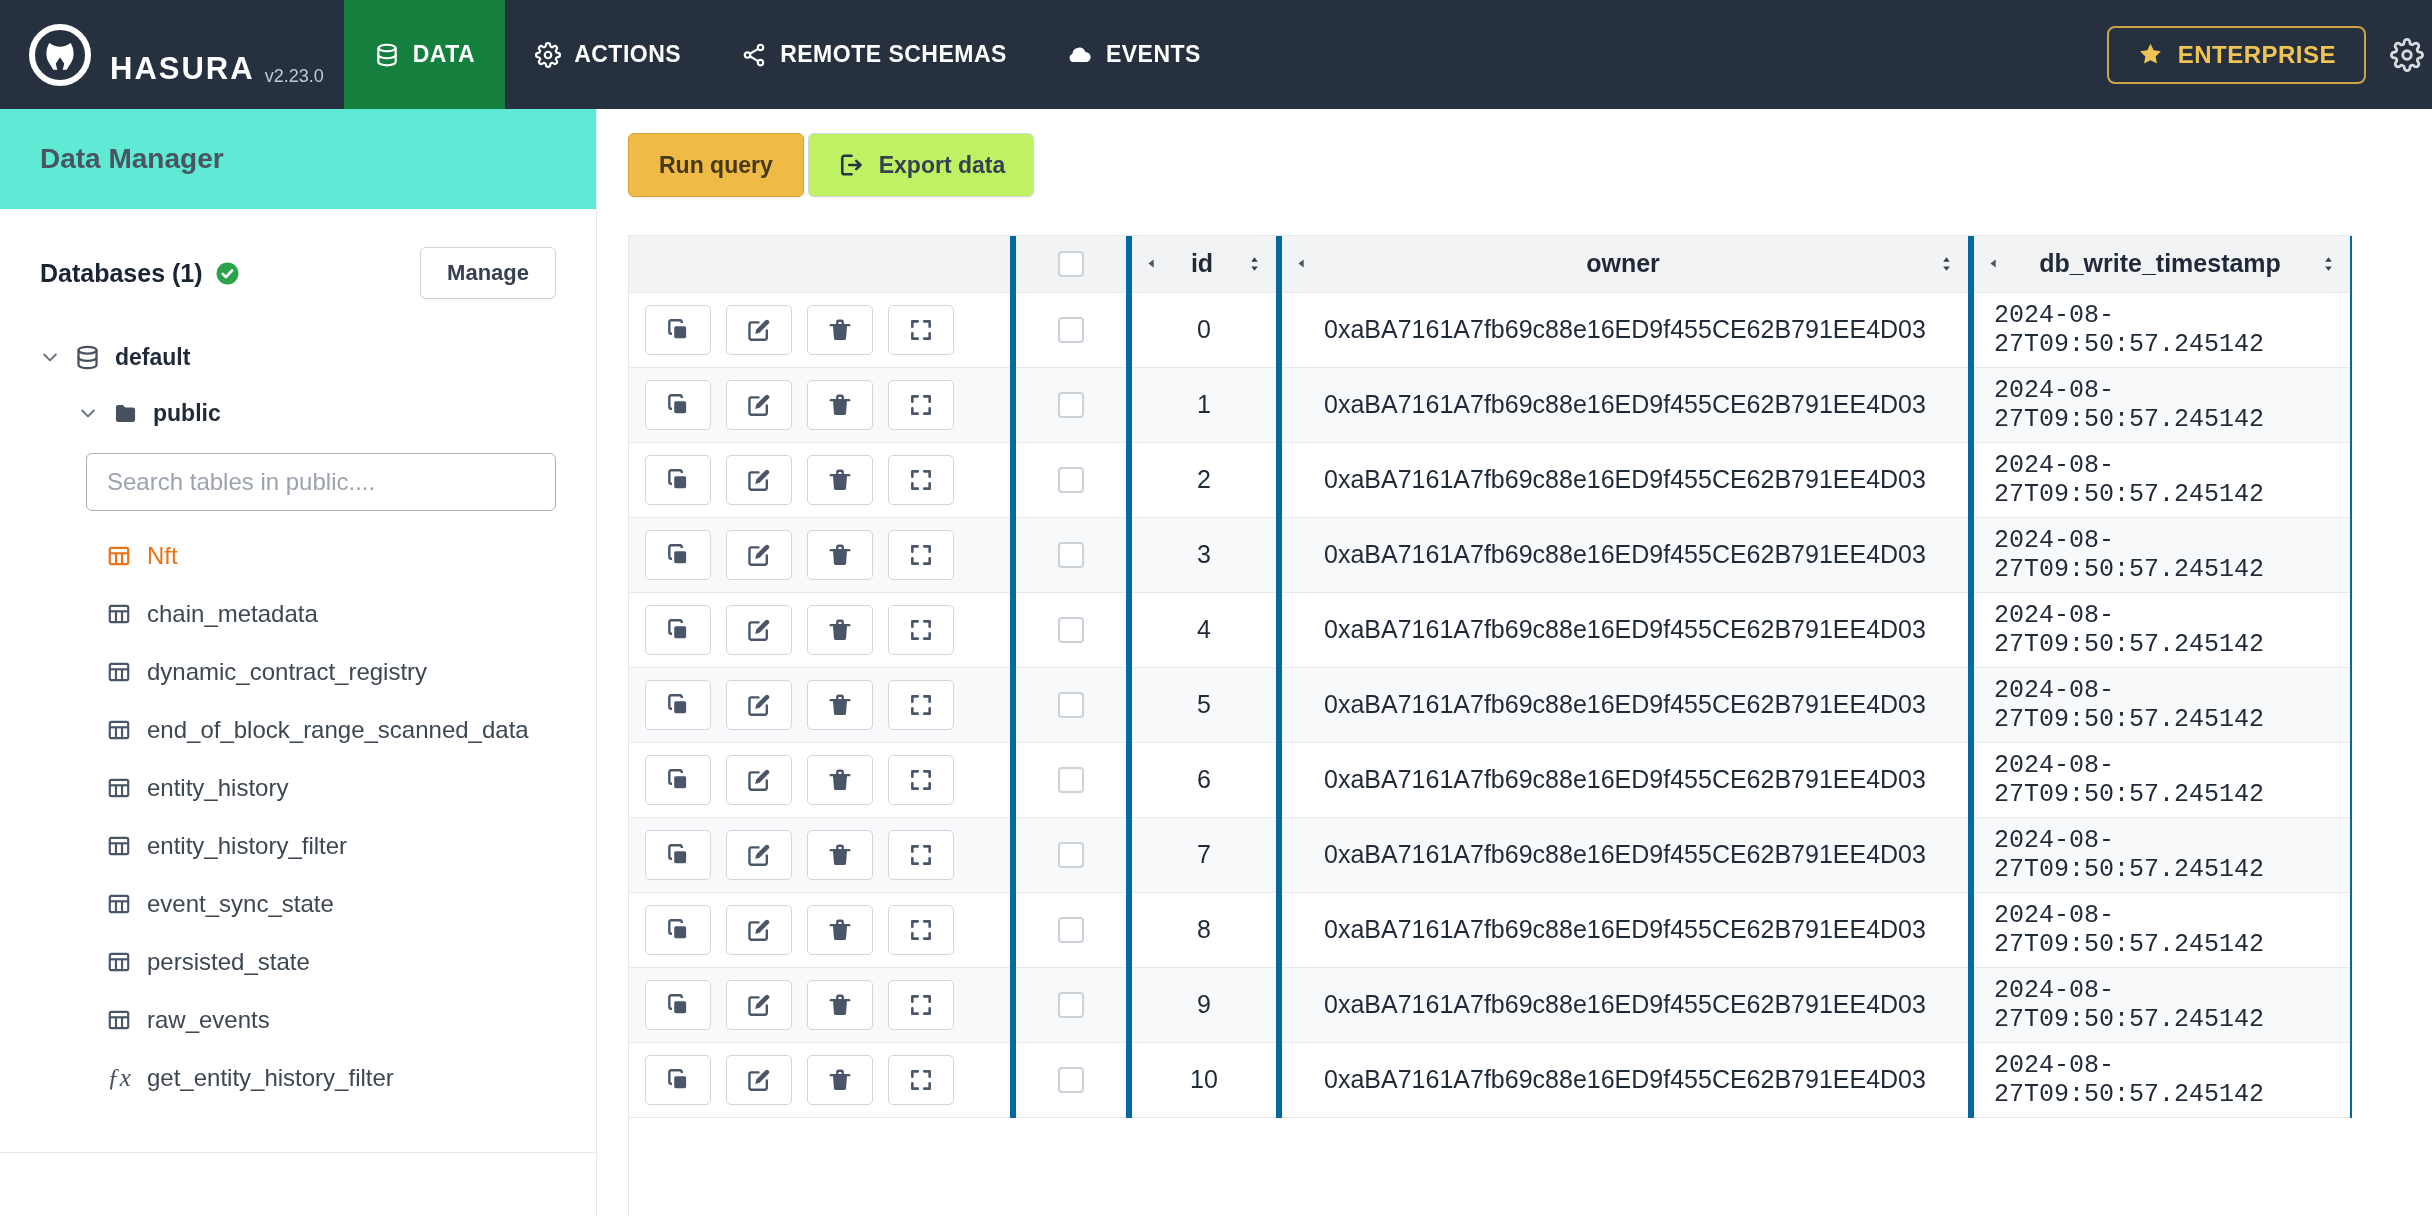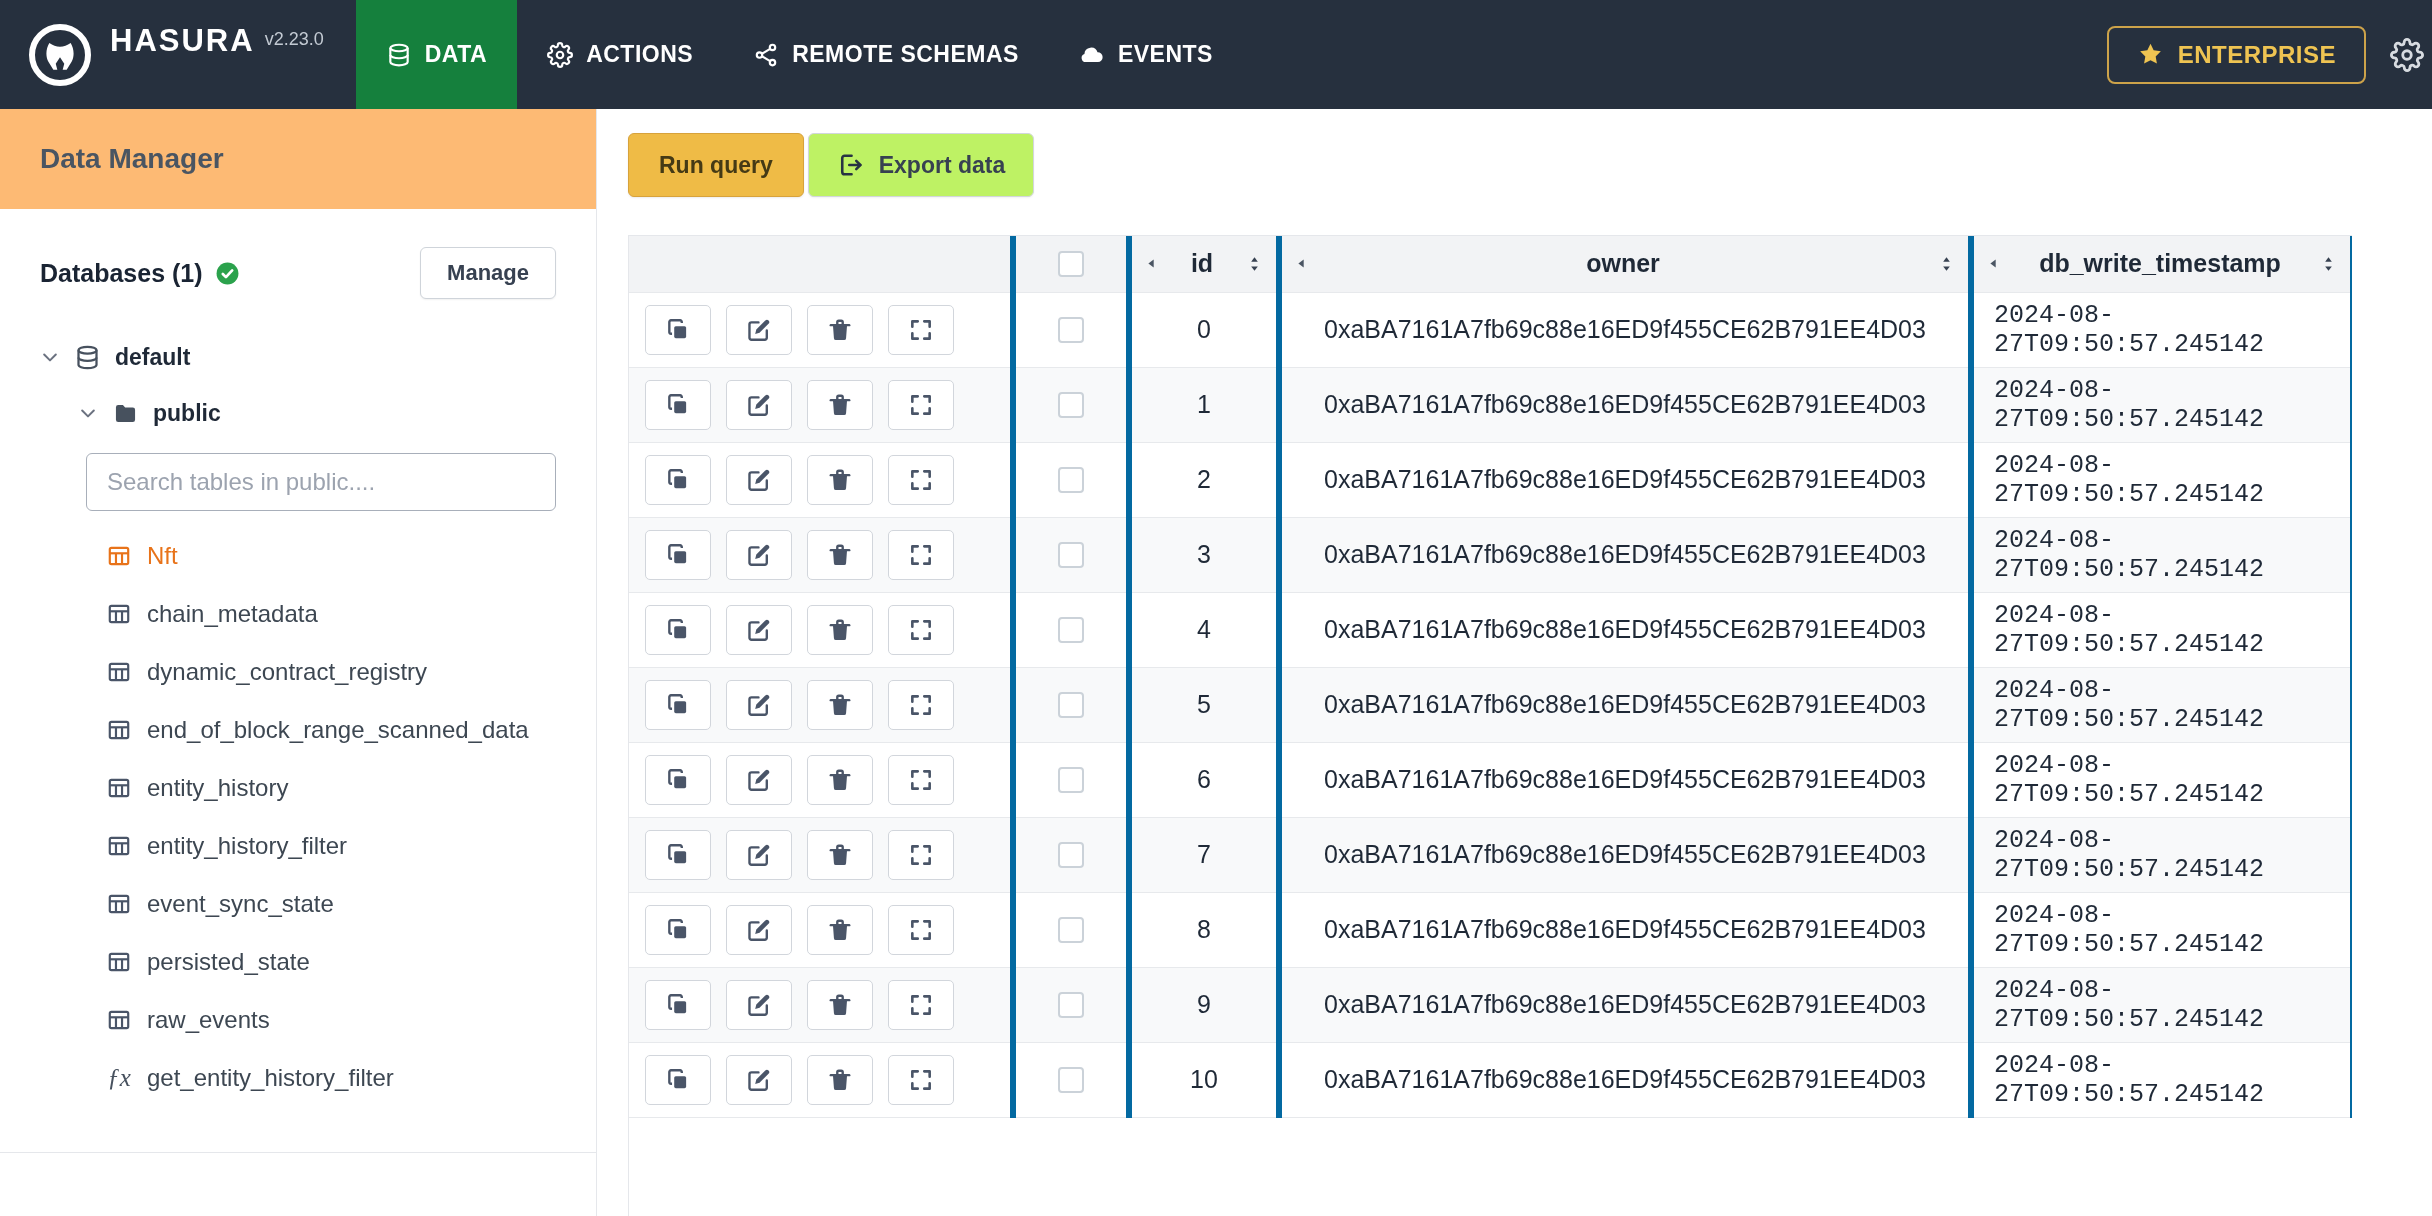--- a/index.html
+++ b/index.html
@@ -10,21 +10,21 @@
     color: #1F2937;
   }
   .icon { display: inline-flex; align-items: center; justify-content: center; flex: none; }
   .icon svg { width: 100%; height: 100%; display: block; }
 
   
   .navbar {
     height: 109px; background: #26303E; display: flex; align-items: center;
     padding-left: 28px; color: #fff; overflow: hidden;
   }
-  .brand { display: flex; align-items: flex-start; margin-right: 32px; cursor: pointer; }
+  .brand { display: flex; align-items: flex-end; margin-right: 20px; cursor: pointer; }
   .logo { width: 64px; height: 64px; margin-right: 18px; }
   .brand-name { font-size: 31px; font-weight: bold; letter-spacing: 2px; color: #fff; }
   .brand-version { font-size: 18px; color: #C3CAD3; margin-left: 10px; margin-top: 6px; }
   .nav-items { display: flex; height: 100%; }
   .nav-item {
     display: flex; align-items: center; gap: 13px; padding: 0 30px; height: 100%;
     font-size: 23px; font-weight: bold; letter-spacing: .5px; color: #fff; cursor: pointer; white-space: nowrap;
   }
   .nav-item.active { background: #15803d; }
   .nav-ic { width: 26px; height: 26px; }
@@ -36,21 +36,21 @@
   }
   .star-ic { width: 27px; height: 27px; color: #EFC452; }
   .settings { width: 34px; height: 34px; color: #D7DBE0; margin-right: 8px; cursor: pointer; }
 
   
   .layout { display: flex; height: 1107px; }
 
   
   .sidebar { width: 597px; border-right: 1px solid #E5E7EB; display: flex; flex-direction: column; background: #fff; flex: none; }
   .dm-header {
-    background: #fdba74; min-height: 100px; display: flex; align-items: center;
+    background: #5eead4; min-height: 100px; display: flex; align-items: center;
     padding: 0 40px; font-size: 28px; font-weight: bold; color: #4A5562;
   }
   .sb-body { flex: 1; padding: 38px 40px 0 40px; overflow: hidden; }
   .db-row { display: flex; align-items: center; }
   .db-label { font-size: 25px; font-weight: bold; color: #1A2433; }
   .check-ic { width: 25px; height: 25px; margin-left: 12px; }
   .manage-btn {
     margin-left: auto; height: 52px; padding: 0 26px; background: #fff;
     border: 1px solid #CFD4DA; border-radius: 6px; font-size: 22px; font-weight: bold;
     color: #374151; box-shadow: 0 1px 2px rgba(0,0,0,.06); font-family: inherit; cursor: pointer;

